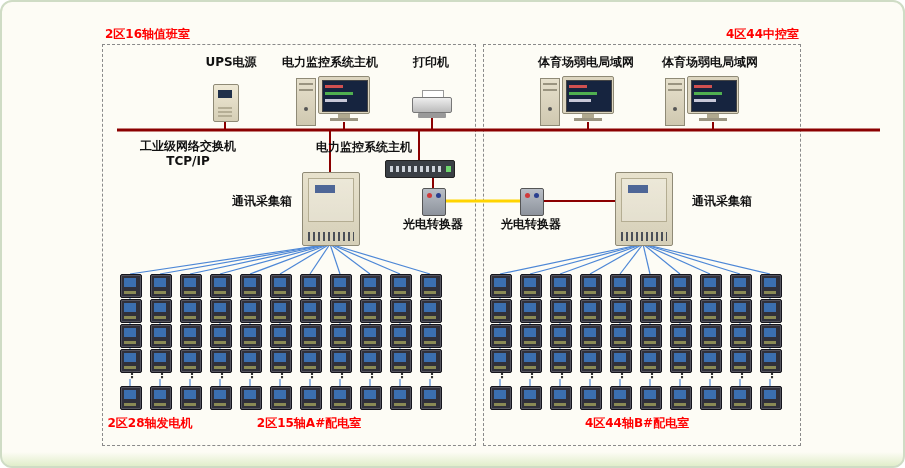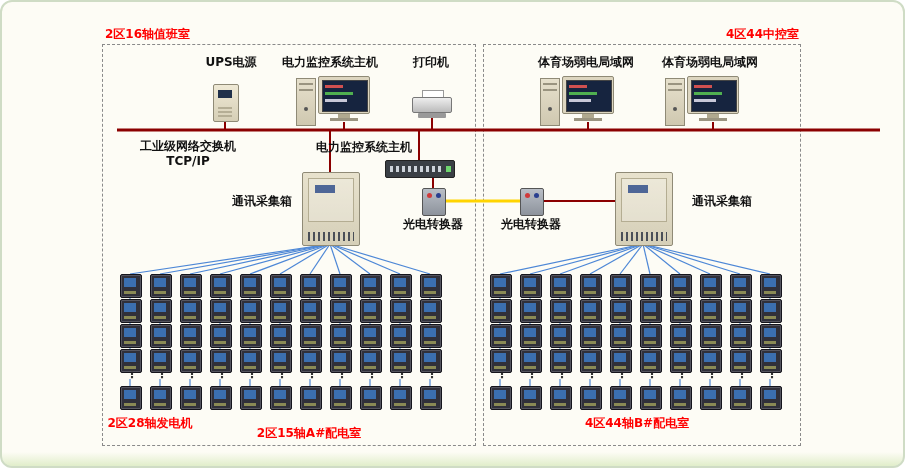--- a/index.html
+++ b/index.html
@@ -377,16 +377,16 @@
   <div class="lbl" style="left:133px;top:137px;width:106px;">工业级网络交换机</div>
   <div class="lbl" style="left:133px;top:152px;width:106px;">TCP/IP</div>
   <div class="lbl" style="left:312px;top:138px;width:100px;">电力监控系统主机</div>
 
   <div class="lbl" style="left:224px;top:192px;width:72px;">通讯采集箱</div>
   <div class="lbl" style="left:684px;top:192px;width:72px;">通讯采集箱</div>
   <div class="lbl" style="left:396px;top:215px;width:70px;">光电转换器</div>
   <div class="lbl" style="left:494px;top:215px;width:70px;">光电转换器</div>
 
   <div class="lbl red" style="left:102px;top:414px;width:92px;">2区28轴发电机</div>
-  <div class="lbl red" style="left:252px;top:424px;width:110px;">2区15轴A#配电室</div>
+  <div class="lbl red" style="left:252px;top:414px;width:110px;">2区15轴A#配电室</div>
   <div class="lbl red" style="left:580px;top:414px;width:110px;">4区44轴B#配电室</div>
 
 </div>
 
 </body></html>

